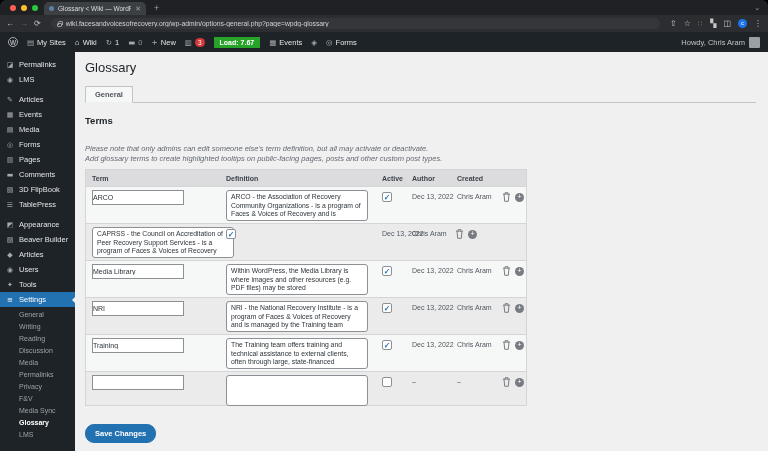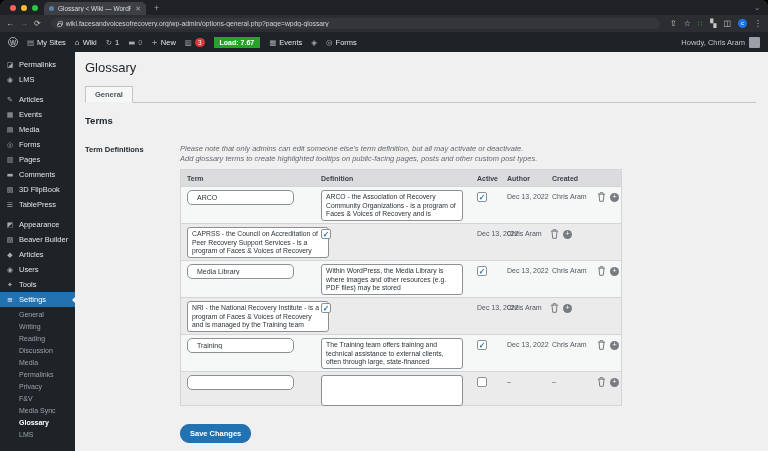--- a/index.html
+++ b/index.html
@@ -69,21 +69,21 @@
   
   .gtable { margin-top:5px; width:442px; border:1px solid #d5d5d7; }
   .grow { display:grid; grid-template-columns:134px 156px 30px 45px 47px 30px; align-items:start; }
   .grow.header { background:#dcdcde; height:16px; align-items:center; }
   .grow.header > div { font-size:7px; font-weight:bold; color:#3c434a; padding-left:6px; }
   .grow.data { height:37px; border-top:1px solid #d5d5d7; padding-top:3px; }
   .grow.data.odd { background:#f6f7f7; }
   .grow.data.even { background:#ebebec; }
   .grow.data.empty { height:34px; }
   .cell { padding-left:6px; font-size:7px; color:#50575e; }
-  .term-input { width:107px; height:15px; border:1px solid #8c8f94; border-radius:5px; background:#fff; font-size:7px; padding:0 9px; font-family:"Liberation Sans", sans-serif; color:#2c3338; }
+  .term-input { width:92px; height:15px; border:1px solid #8c8f94; border-radius:0; background:#fff; font-size:7px; padding:0 0; font-family:"Liberation Sans", sans-serif; color:#2c3338; }
   .def-area { width:142px; height:31px; border:1px solid #8c8f94; border-radius:3px; background:#fff; font-size:6.8px; line-height:8.6px; padding:2px 4px; font-family:"Liberation Sans", sans-serif; color:#2c3338; resize:none; overflow:hidden; }
   .chk { width:10px; height:10px; background:#fff; border:1px solid #8c8f94; border-radius:2px; margin-top:2px; font-size:8px; line-height:9px; text-align:center; color:#2271b1; font-weight:bold; }
   .chk.checked::after { content:"✓"; }
   .meta { padding-top:3px; white-space:nowrap; }
   .actions { display:flex; gap:4px; padding-top:2px; padding-left:4px; align-items:center; }
   .plus-ic { width:9px; height:9px; border-radius:50%; background:#787c82; color:#fff; font-size:7px; line-height:8.5px; text-align:center; }
 
   .save-btn { margin-top:18px; display:inline-block; background:#2271b1; border:1px solid #2271b1; border-radius:9px; color:#fff; font-size:7.5px; font-weight:bold; padding:4px 9px; font-family:"Liberation Sans", sans-serif; }
 </style>
 </head>
@@ -254,21 +254,20 @@
     </div>
 
     <div class="content">
       <div class="page-title">Glossary</div>
       <div class="nav-tabs">
         <span class="nav-tab">General</span>
       </div>
       <div class="section-title">Terms</div>
 
       <div class="form-row">
-        <div class="form-label">Term Definitions</div>
         <div class="form-main">
           <div class="desc">Please note that only admins can edit someone else's term definition, but all may activate or deactivate.</div>
           <div class="desc">Add glossary terms to create highlighted tooltips on public-facing pages, posts and other custom post types.</div>
 
           <div class="gtable">
             <div class="grow header">
               <div>Term</div>
               <div>Definition</div>
               <div>Active</div>
               <div>Author</div>
@@ -317,20 +316,21 @@
               <div class="cell meta">Chris Aram</div>
               <div class="actions">
                 <svg width="9" height="10" viewBox="0 0 12 14">
                     <path d="M1 3h10M4 3V1h4v2M2.5 3l1 10h5l1-10" stroke="#787c82" stroke-width="1.4" fill="none"></path>
                   </svg>
                 <span class="plus-ic">+</span>
               </div>
             </div>
 
             <div class="grow data even">
+              <div class="cell"><input class="term-input" value="NRI" style=""></div>
               <div class="cell"><textarea class="def-area" style="">NRI - the National Recovery Institute - is a program of Faces &amp; Voices of Recovery and is managed by the Training team</textarea></div>
               <div class="cell">
                   <div class="chk checked"></div>
                 </div>
               <div class="cell meta">Dec 13, 2022</div>
               <div class="cell meta">Chris Aram</div>
               <div class="actions">
                 <svg width="9" height="10" viewBox="0 0 12 14">
                     <path d="M1 3h10M4 3V1h4v2M2.5 3l1 10h5l1-10" stroke="#787c82" stroke-width="1.4" fill="none"></path>
                   </svg>

